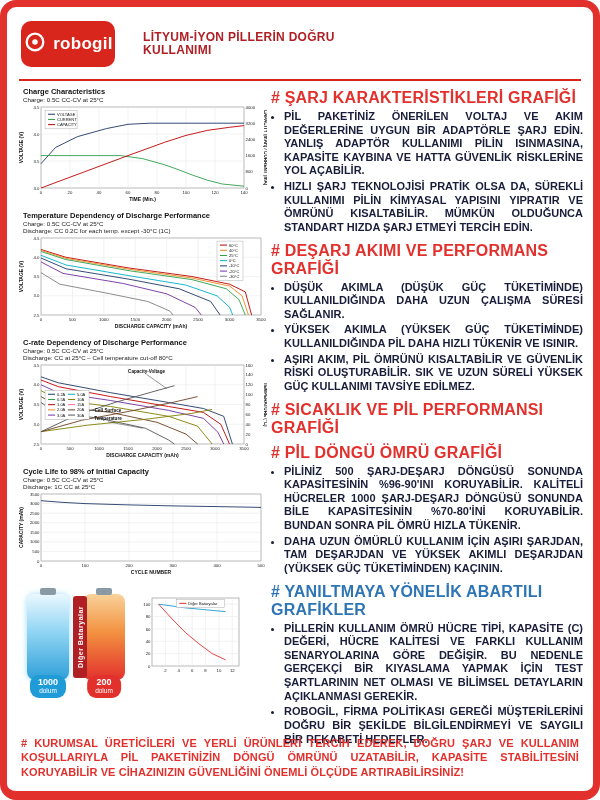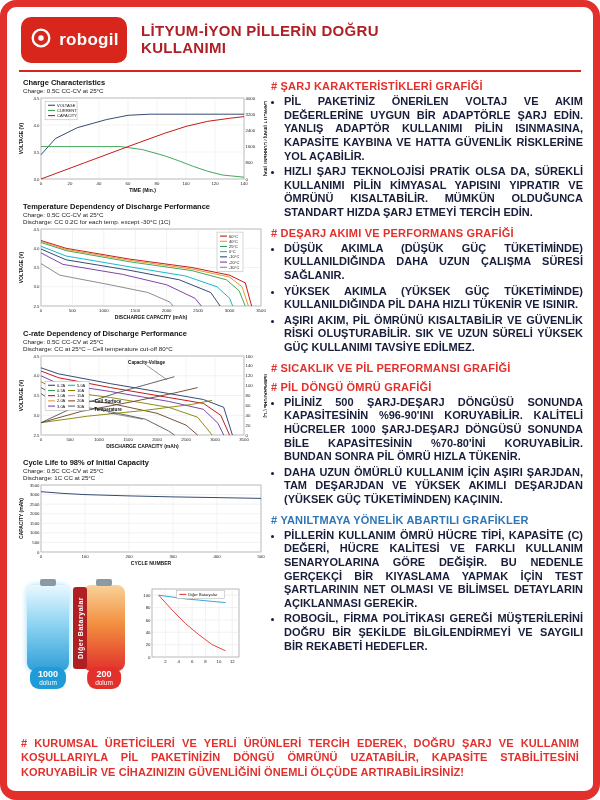--- a/index.html
+++ b/index.html
@@ -1,31 +1,31 @@
 <!DOCTYPE html>
 <html><head>
 <meta charset="utf-8">
 <style>
   html,body{margin:0;padding:0;background:#fff;}
   body{width:600px;height:800px;position:relative;font-family:"Liberation Sans",sans-serif;}
   .page{position:absolute;inset:0;box-sizing:border-box;border:7px solid #e2312d;border-bottom-width:9px;border-radius:16px;background:#fff;overflow:hidden;}
   .header{display:flex;align-items:center;gap:14px;padding:10px 14px 4px;}
-  .logo{background:#d9261c;border-radius:10px;width:106px;height:46px;display:flex;align-items:center;justify-content:center;gap:6px;flex:none;}
+  .logo{background:#d9261c;border-radius:10px;width:94px;height:46px;display:flex;align-items:center;justify-content:center;gap:6px;flex:none;}
   .logo-text{color:#fff;font-weight:bold;font-size:17px;letter-spacing:0.3px;}
-  .title{color:#b01f24;font-size:15px;font-weight:800;line-height:1.12;margin:0;letter-spacing:0.3px;}
+  .title{color:#b01f24;font-size:12px;font-weight:800;line-height:1.12;margin:14px;letter-spacing:0.3px;}
   .rule{height:2px;background:#d9261c;margin:3px 12px 4px;}
   .main{display:flex;padding:2px 10px 0 10px;}
   .left-col{width:254px;flex:none;}
   .right-col{flex:1;min-width:0;padding-top:2px;}
   .chart{margin:0 0 4px 0;}
   .c-title{font-size:7.5px;font-weight:bold;color:#111;margin-left:6px;}
   .c-sub{font-size:6.2px;color:#222;margin-left:6px;}
   svg text{font-family:"Liberation Sans",sans-serif;}
   .sec{margin-bottom:7px;}
-  .sec-h{font-size:11px;font-weight:800;margin:0 0 3px 0;letter-spacing:0.2px;}
+  .sec-h{font-size:16px;font-weight:800;margin:0 0 3px 0;letter-spacing:0.2px;}
   .sec-h.red{color:#e2312d;}
   .sec-h.blue{color:#2e75b6;}
   .bullets{margin:0;padding-left:13px;list-style:disc;}
   .bullets li{font-size:11px;font-weight:bold;color:#181d3a;text-align:justify;line-height:1.24;margin-bottom:2px;}
   .battery-block{display:flex;align-items:flex-start;gap:14px;margin:14px 0 0 10px;}
   .battery{position:relative;width:42px;height:86px;border-radius:8px;flex:none;}
   .battery::before{content:"";position:absolute;top:-6px;left:13px;width:16px;height:7px;background:#8a9aa5;border-radius:2px;}
   .battery-blue{background:linear-gradient(180deg,#eaf8ff 0%,#8fd4f2 45%,#2f9fd8 100%);box-shadow:0 0 6px #9adcf5;}
   .battery-red{background:linear-gradient(180deg,#f9d29a 0%,#f2903f 45%,#e2312d 100%);}
   .badge{position:absolute;bottom:-18px;left:50%;transform:translateX(-50%);border-radius:9px;color:#fff;text-align:center;padding:3px 8px;line-height:1;}

